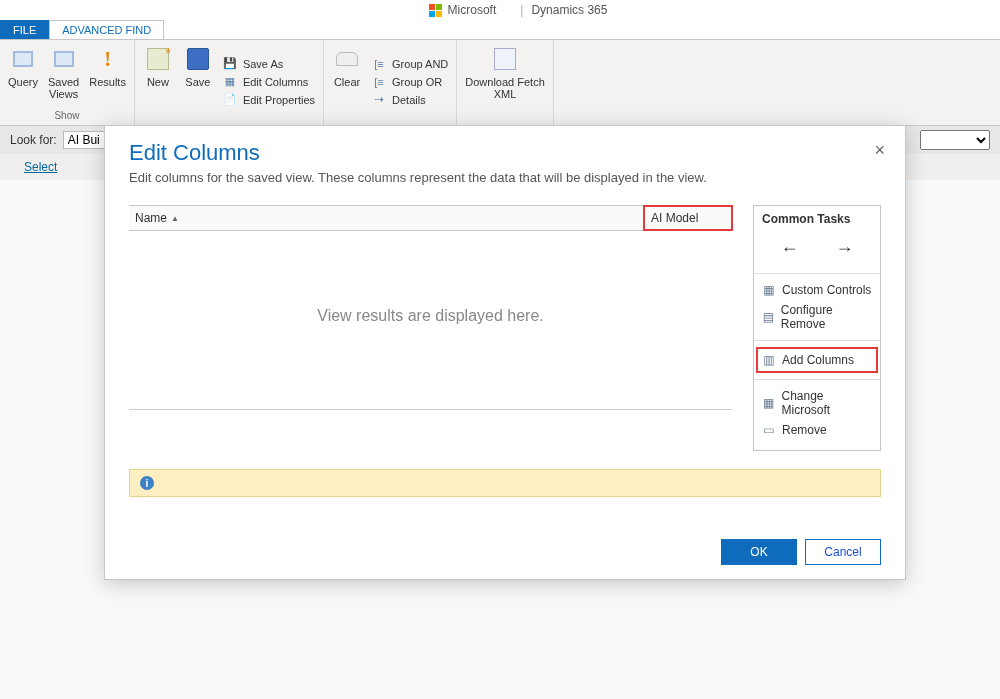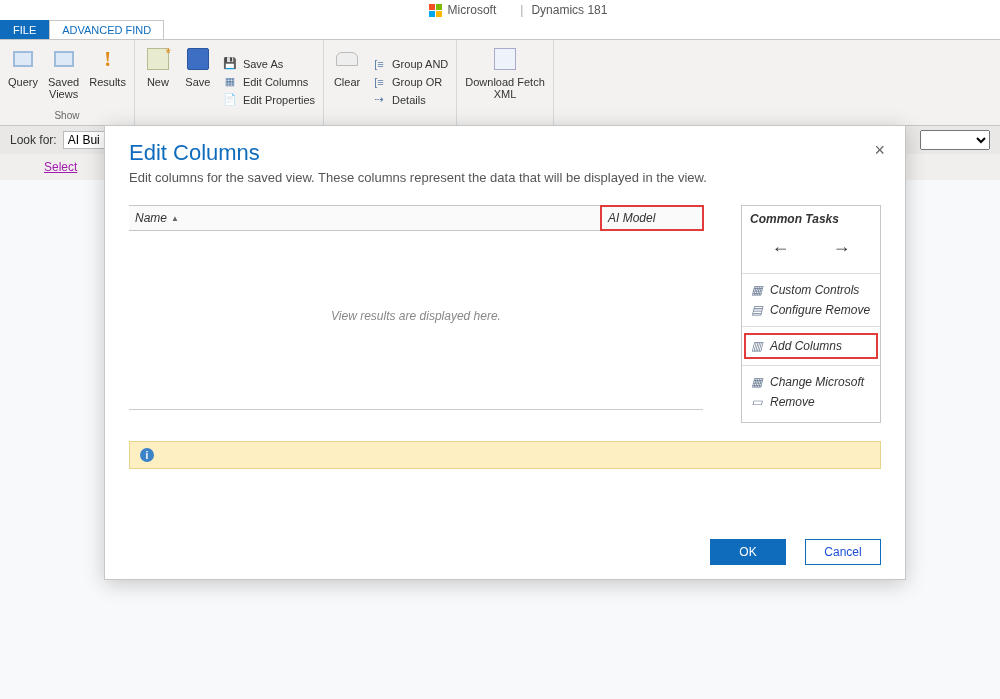--- a/index.html
+++ b/index.html
@@ -37,72 +37,72 @@
     .ico-new::after{content:"*";position:absolute;top:-4px;right:-3px;color:#e08b17;font-size:14px;}
     .ico-save{width:22px;height:22px;background:#3c6fc3;border:1px solid #2a569d;border-radius:2px;}
     .ico-clear{width:22px;height:14px;background:#eee;border-radius:6px 6px 0 0;border:1px solid #bbb;}
     .ico-dl{width:22px;height:22px;border:1px solid #aac;background:#eef3fb;}
 
     
     .lookrow { height:28px; background:#e9e8e7; display:flex; align-items:center; padding:0 10px; gap:6px; font-size:12px; }
     .lookrow input { border:1px solid #bbb; padding:2px 4px; font-size:12px; height:18px; width:50px;}
     .lookrow select.wide { margin-left:auto; width:70px; height:20px;}
     .selectrow { padding:6px 24px; background:#f0efee;}
-    .selectrow a{ color:#a21caf; text-decoration:underline; cursor:pointer; font-size:12px;margin-left:20px;}
+    .selectrow a{ color:#0369a1; text-decoration:underline; cursor:pointer; font-size:12px;}
 
     
     .dialog-backdrop { position:absolute; top:125px; left:104px; width:802px; height:455px; background:#fff; border:1px solid #c6c6c6; box-shadow:0 4px 20px rgba(0,0,0,0.2);}
     .dialog { padding:14px 24px; position:relative; height:100%; }
     .dlg-close { position:absolute; top:14px; right:20px; font-size:18px; color:#666; cursor:pointer;}
     .dlg-title { font-size:22px; color:#0f6cbd; font-family:"Segoe UI Light","Segoe UI",sans-serif; font-weight:300;}
     .dlg-sub { font-size:13px; color:#555; margin-top:4px; margin-bottom:20px;}
-    .dlg-body { display:flex; gap:38px;font-style:italic; }
+    .dlg-body { display:flex; gap:21px; }
     .col-left { flex:1; }
-    .col-right { width:140px; border:1px solid #c6c6c6; padding:6px 8px 10px; }
+    .col-right { width:128px; border:1px solid #c6c6c6; padding:6px 8px 10px; }
     .cr-title{ font-weight:bold; font-size:12px; margin-bottom:8px;}
     .arrow-row{display:flex;justify-content:space-around;margin:8px 0 14px;}
     .arrow-btn{font-size:18px;font-weight:bold;cursor:pointer;padding:2px 6px;}
     .hr{border:none;border-top:1px solid #ddd;margin:6px -8px;}
     .task-item{display:flex;align-items:center;gap:6px;font-size:12px;padding:3px 0;cursor:pointer;color:#333;}
     .task-item.hl{border:2px solid #e23b3b;padding:4px 4px;margin:2px -6px;}
     .ti-ico{width:14px;height:14px;display:inline-flex;align-items:center;justify-content:center;color:#6a7a92;}
 
     .grid-head{display:flex;border-top:1px solid #c6c6c6;border-bottom:1px solid #c6c6c6;}
     .gh-cell{padding:4px 6px;font-size:12px;border-right:1px solid #ddd;background:#fafafa;}
     .gh-cell.name{flex:1;display:flex;align-items:center;gap:4px;}
     .gh-cell.co{width:130px;}
-    .gh-cell.ai{width:104px;border:2px solid #e23b3b;background:#fafafa;margin:-1px;}
+    .gh-cell.ai{width:90px;border:2px solid #e23b3b;background:#fafafa;margin:-1px;}
     .sort-arrow{font-size:8px;color:#666;}
-    .grid-body{height:170px;display:flex;align-items:center;justify-content:center;color:#888;font-size:12px;}
+    .grid-body{height:170px;display:flex;align-items:center;justify-content:center;color:#888;font-size:16px;}
     .below-hr{border:none;border-top:1px solid #ccc;margin-top:8px;}
 
     .note{margin-top:18px;background:#feefc3;border:1px solid #e6d48b;padding:6px 10px;font-size:11px;display:flex;align-items:center;gap:6px;}
     .note .i{width:14px;height:14px;border-radius:50%;background:#3b82c7;color:#fff;display:flex;align-items:center;justify-content:center;font-size:10px;font-weight:bold;}
     .note b{font-weight:bold;}
 
-    .btns{position:absolute;bottom:14px;right:24px;display:flex;gap:19px;}
+    .btns{position:absolute;bottom:14px;right:24px;display:flex;gap:8px;}
     .btn{width:76px;padding:5px 0;text-align:center;font-size:12px;cursor:pointer;border:1px solid #0f6cbd;}
     .btn.primary{background:#0f6cbd;color:#fff;}
     .btn.secondary{background:#fff;color:#1d4ed8;}
   </style>
 </head>
 <body>
 
 <div class="topbar">
   <span class="ms-logo">
     <span class="ms-grid">
         <span class="a"></span>
         <span class="b"></span>
         <span class="c"></span>
         <span class="d"></span>
       </span>
     <span>Microsoft</span>
   </span>
   <span class="sep">|</span>
-  <span>Dynamics 181</span>
+  <span>Dynamics 365</span>
 </div>
 
 <div class="tabs">
   <div class="tab active">FILE</div>
   <div class="tab">ADVANCED FIND</div>
 </div>
 
 <div class="ribbon">
   <div class="ribbon-group">
     <div class="ribbon-group-items">

